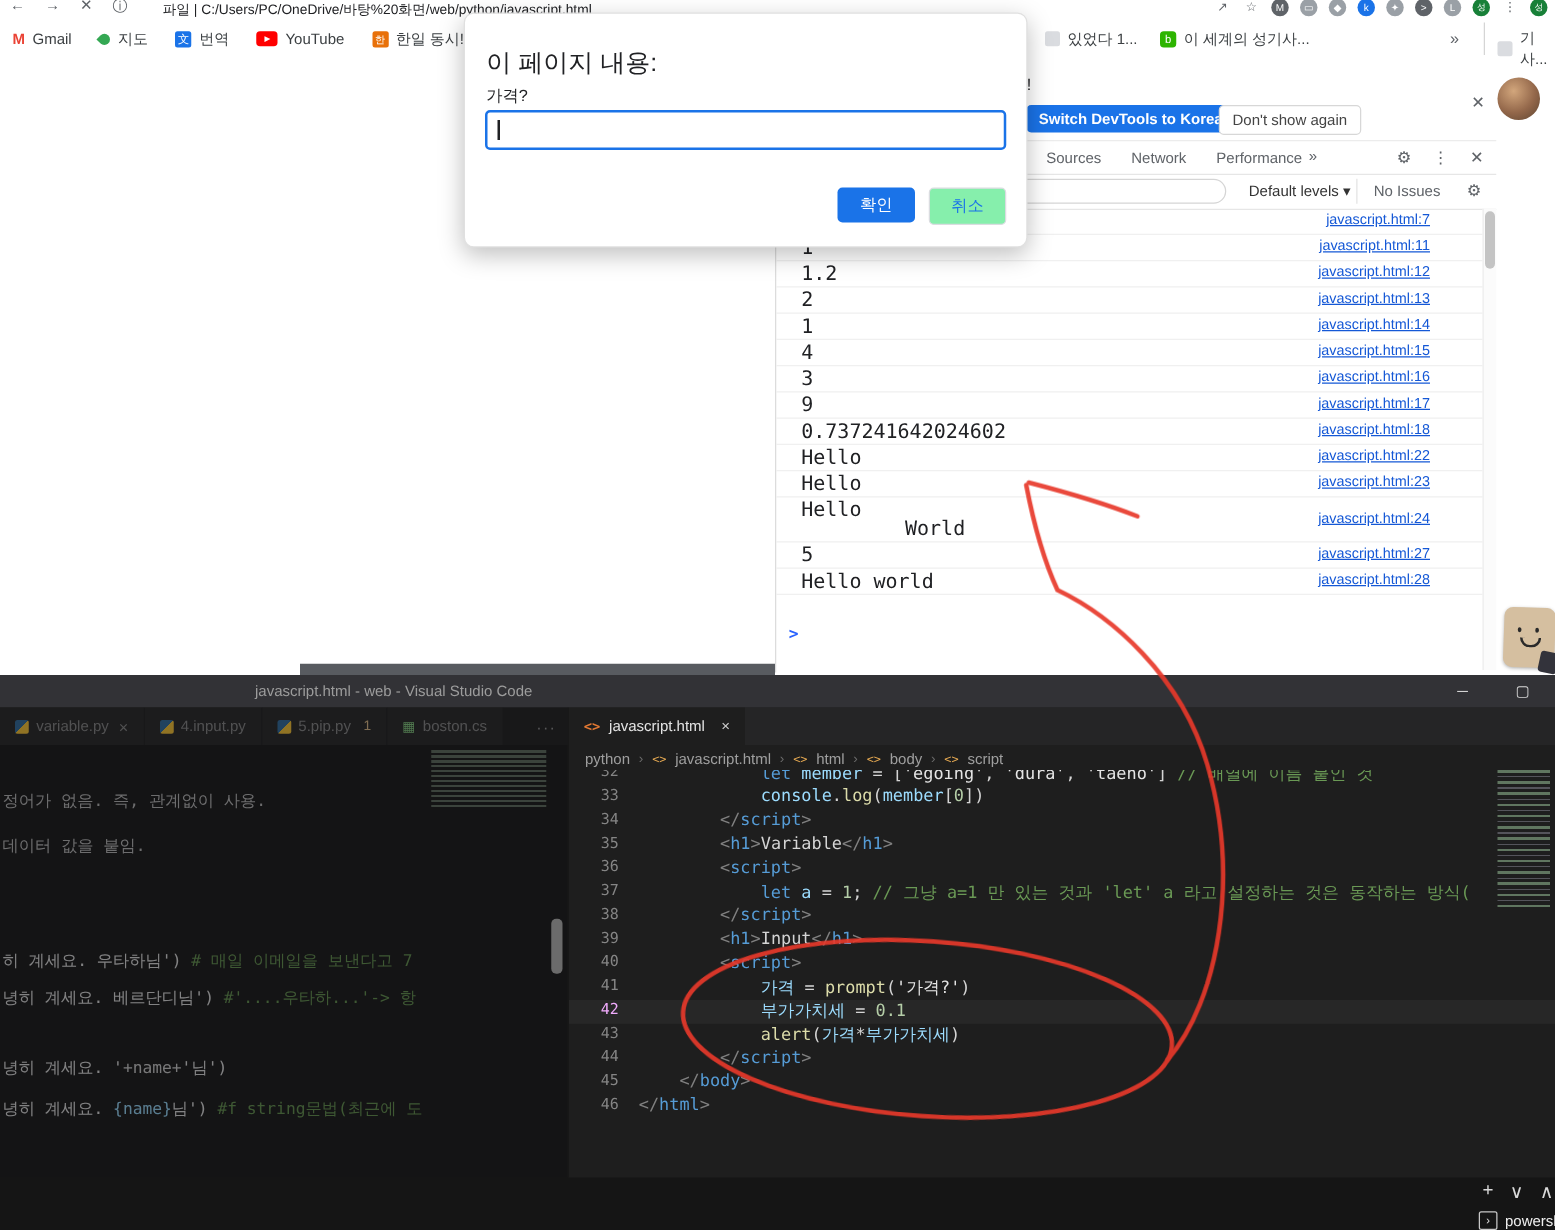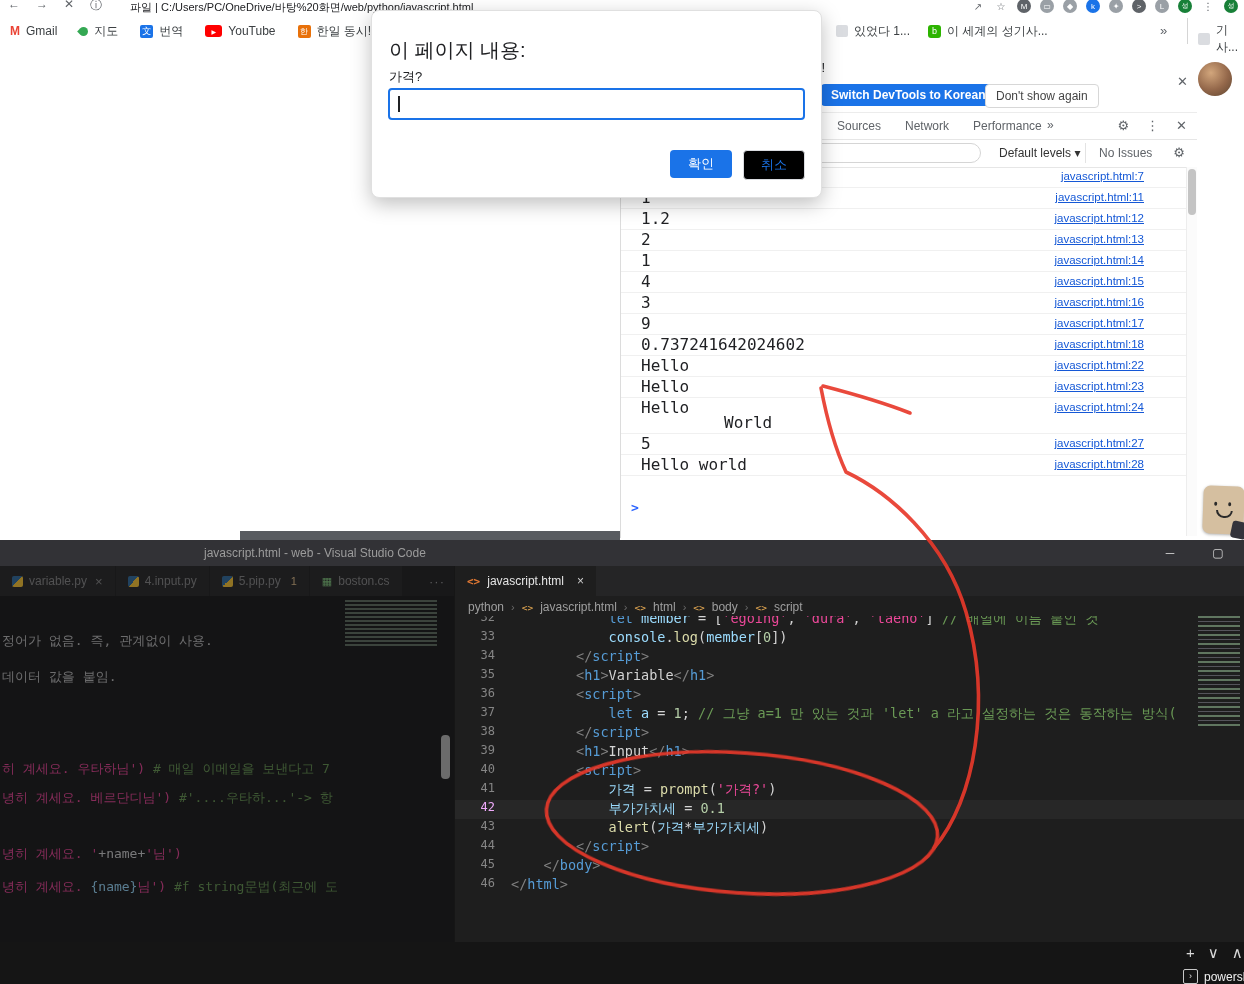--- a/index.html
+++ b/index.html
@@ -29,49 +29,49 @@
   .bm-chevron{position:absolute;left:1160px;top:9px;font-size:13px;color:#5f6368;}
   .bm-divider{position:absolute;left:1187px;top:4px;width:1px;height:26px;background:#d5d5d5;}
   .neighbor{position:absolute;left:1198px;top:8px;display:flex;gap:6px;align-items:center;font-size:12px;color:#3c4043;}
   .edge-strip{position:absolute;left:240px;top:531px;width:380px;height:9px;background:#585b60;}
   .avatar{position:absolute;left:1198px;top:62px;width:34px;height:34px;border-radius:50%;background:radial-gradient(circle at 38% 32%,#d2a67c,#93674a 55%,#5c4430);z-index:5;}
   
   .devtools{position:absolute;left:620px;top:48px;width:576px;height:490px;background:#fff;border-left:1px solid #dcdcdc;font-size:12px;z-index:1;}
   .infobar{position:absolute;left:0;top:0;width:100%;height:64px;border-bottom:1px solid #ececec;}
   .ib-frag{position:absolute;left:186px;top:12px;font-size:13px;color:#202124;}
   .ib-switch{position:absolute;left:200px;top:36px;height:22px;padding:0 10px;background:#1a73e8;color:#fff;border-radius:4px;font-weight:bold;display:flex;align-items:center;}
-  .ib-dismiss{position:absolute;left:364px;top:36px;height:22px;padding:0 10px;border:1px solid #d7d7d7;color:#444;border-radius:4px;display:flex;align-items:center;background:#fff;}
+  .ib-dismiss{position:absolute;left:354px;top:36px;height:22px;padding:0 10px;border:1px solid #d7d7d7;color:#444;border-radius:4px;display:flex;align-items:center;background:#fff;}
   .ib-close{position:absolute;left:556px;top:26px;color:#5f6368;font-size:13px;}
   .dt-tabbar{position:absolute;left:0;top:64px;width:100%;height:27px;border-bottom:1px solid #e6e6e6;}
   #dt-tabs{position:absolute;left:216px;top:0;height:27px;display:flex;gap:24px;align-items:center;color:#5f6368;}
   .dt-more{position:absolute;left:426px;top:6px;color:#5f6368;}
   .dt-icons{position:absolute;right:10px;top:6px;display:flex;gap:17px;color:#5f6368;font-size:13px;}
   .ctb{position:absolute;left:0;top:91px;width:100%;height:28px;border-bottom:1px solid #e6e6e6;}
   .filter{position:absolute;left:60px;top:4px;width:298px;height:18px;border:1px solid #d5d5d5;border-radius:10px;}
   .levels{position:absolute;left:378px;top:7px;color:#333;}
   .sep{position:absolute;left:464px;top:4px;width:1px;height:20px;background:#e3e3e3;}
   .issues{position:absolute;left:478px;top:7px;color:#5f6368;}
   .ctb-gear{position:absolute;right:12px;top:6px;color:#5f6368;font-size:13px;}
   #console-list{position:absolute;left:0;top:119px;width:566px;}
-  .crow{display:flex;justify-content:space-between;align-items:flex-start;padding:2px 43px 3px 20px;border-bottom:1px solid #f0f0f0;}
+  .crow{display:flex;justify-content:space-between;align-items:center;padding:2px 43px 3px 20px;border-bottom:1px solid #f0f0f0;}
   .cval{font-family:"DejaVu Sans Mono",monospace;font-size:16px;line-height:15px;color:#202124;white-space:pre;min-height:15px;}
   .cval2{padding-left:83px;}
   .clink{font-size:11.5px;color:#1558d6;text-decoration:underline;line-height:15px;white-space:nowrap;}
   .cprompt{position:absolute;left:10px;top:452px;color:#2962ff;font-weight:bold;font-family:"DejaVu Sans Mono",monospace;font-size:13px;}
   .dt-scroll{position:absolute;right:0;top:119px;width:10px;height:369px;background:#fbfbfb;border-left:1px solid #ededed;}
   .dt-thumb{position:absolute;left:1px;top:2px;width:8px;height:46px;background:#c4c4c4;border-radius:4px;}
   
   .dialog{position:absolute;left:371px;top:10px;width:449px;height:186px;background:#fff;border:1px solid #e0e0e0;border-radius:8px;box-shadow:0 6px 20px rgba(0,0,0,.25);z-index:50;}
   .dg-title{position:absolute;left:17px;top:26px;font-size:20px;color:#202124;}
   .dg-label{position:absolute;left:17px;top:57px;font-size:13px;color:#202124;}
   .dg-input{position:absolute;left:16px;top:77px;width:413px;height:28px;border:2px solid #1a73e8;border-radius:4px;background:#fff;}
   .caret{position:absolute;left:8px;top:6px;width:2px;height:16px;background:#202124;}
   .dg-btn{position:absolute;top:139px;height:28px;border-radius:4px;font-size:13px;display:flex;align-items:center;justify-content:center;}
   .ok{left:298px;width:62px;background:#1a73e8;color:#fff;}
-  .cancel{left:371px;width:60px;background:#000000;color:#1a73e8;border:1px solid #dadce0;}
+  .cancel{left:371px;width:60px;background:#86efac;color:#1a73e8;border:1px solid #dadce0;}
   
   .sticker{position:absolute;left:1203px;top:486px;width:41px;height:48px;background:#d5bfa0;border-radius:7px;transform:rotate(2deg);z-index:40;box-shadow:0 1px 3px rgba(0,0,0,.3);}
   .s-eye{position:absolute;top:16px;width:3px;height:4px;background:#2a2a2a;border-radius:50%;}
   .s-e1{left:11px;} .s-e2{left:25px;}
   .s-mouth{position:absolute;left:13px;top:24px;width:13px;height:6px;border:2px solid #2a2a2a;border-top:none;border-radius:0 0 8px 8px;}
   .s-corner{position:absolute;right:-3px;bottom:-4px;width:15px;height:17px;background:#33333b;border-radius:3px;transform:rotate(10deg);}
   
   .vscode{position:absolute;left:0;top:540px;width:1244px;height:444px;background:#1e1e1e;color:#ccc;z-index:1;}
   .titlebar{position:absolute;left:0;top:0;width:100%;height:26px;background:#323236;}
   .vs-title{position:absolute;left:204px;top:6px;font-size:12px;color:#9c9c9c;white-space:nowrap;}
@@ -98,21 +98,21 @@
   .left-scroll{position:absolute;left:441px;top:195px;width:9px;height:44px;background:#6b6b6b;border-radius:4px;z-index:6;}
   .dim{position:absolute;left:0;top:26px;width:454px;height:376px;background:rgba(8,8,10,.45);z-index:5;pointer-events:none;}
   .gdiv{position:absolute;left:454px;top:26px;width:1px;height:376px;background:#161616;}
   #code-lines{position:absolute;left:455px;top:76px;width:789px;height:300px;overflow:hidden;}
   .row{display:flex;height:19px;line-height:19px;}
   .row.first{margin-top:-6px;}
   .ln{width:40px;padding-right:16px;text-align:right;color:#858585;font:12px "DejaVu Sans Mono",monospace;flex:none;}
   .lc{white-space:pre;font:13.5px "DejaVu Sans Mono",monospace;}
   .cur{background:rgba(255,255,255,.045);}
   .cur .ln{color:#f0abfc;}
-  .kw{color:#569cd6;} .var{color:#9cdcfe;text-align:center;} .num{color:#b5cea8;} .str{color:#ec4899;}
+  .kw{color:#569cd6;} .var{color:#9cdcfe;text-align:center;} .num{color:#b5cea8;} .str{color:#e5e5e5;}
   .fn{color:#dcdcaa;} .cm{color:#6a9955;} .tagp{color:#808080;} .tag{color:#569cd6;}
   .txt{color:#d4d4d4;} .op{color:#d4d4d4;} .plain{color:#bfbfbf;}
   .minimap{position:absolute;left:1198px;top:76px;width:42px;height:112px;z-index:3;background-color:#1e1e1e;background-image:repeating-linear-gradient(180deg,rgba(150,190,150,.55) 0 2px,transparent 2px 5px,rgba(150,150,165,.45) 5px 6px,transparent 6px 9px);}
   .vs-bottom{position:absolute;left:0;top:402px;width:100%;height:42px;background:#151515;}
   #panel-actions{position:absolute;left:1186px;top:2px;display:flex;gap:13px;font-size:15px;color:#d9d9d9;}
   .terminal{position:absolute;left:1183px;top:27px;display:flex;align-items:center;gap:6px;font-size:12px;color:#f0f0f0;}
   .term-icon{width:13px;height:13px;border:1px solid #c8c8c8;border-radius:2px;font-size:9px;line-height:12px;text-align:center;color:#e0e0e0;}
   .annotation{position:absolute;left:0;top:0;width:1244px;height:984px;z-index:60;pointer-events:none;}
 </style>
 </head>

